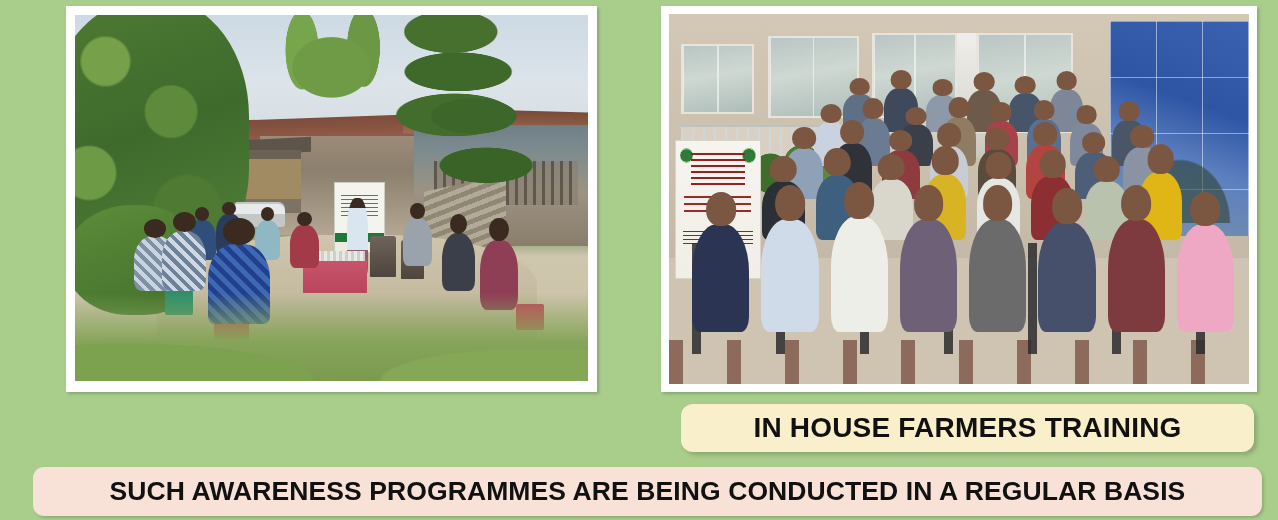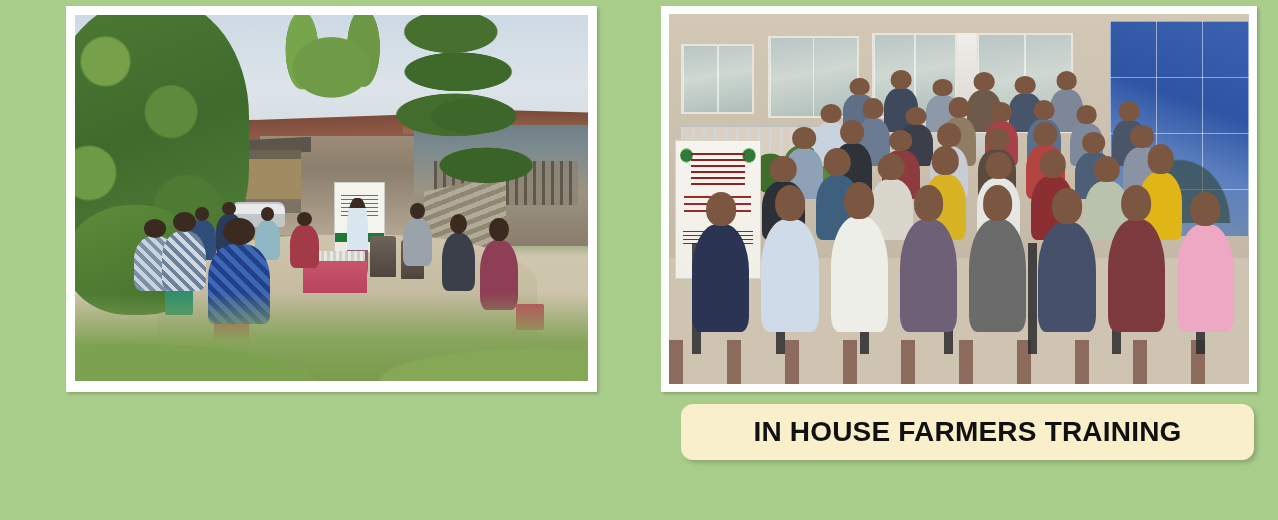--- a/index.html
+++ b/index.html
@@ -330,21 +330,21 @@
     left: 44px;
     top: 404px;
     width: 593px;
     height: 54px;
     font-size: 28px;
   }
   .caption-right {
     left: 681px;
     top: 404px;
     width: 573px;
-    height: 56px;
+    height: 48px;
     font-size: 28px;
   }
   .banner-bottom {
     position: absolute;
     left: 33px;
     top: 467px;
     width: 1229px;
     height: 49px;
     background: #f8e2d7;
     border-radius: 11px;
@@ -483,14 +483,17 @@
         <div class="ph" style="width:10.5%;height:86%;background:#efa8c4"></div>
       </div>
     </div>
   </div>
 
 
   <div class="caption caption-right">
     <span>IN HOUSE FARMERS TRAINING</span>
   </div>
 
+  <div class="banner-bottom">
+    <span>SUCH AWARENESS PROGRAMMES ARE BEING CONDUCTED IN A REGULAR BASIS</span>
+  </div>
 
 </div>
 
 </body></html>

